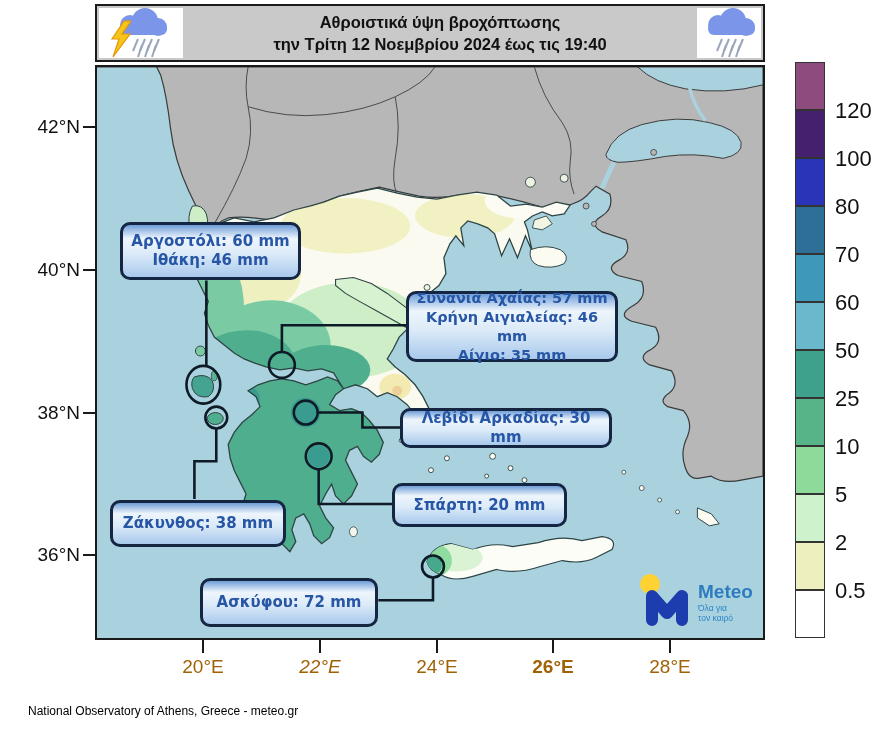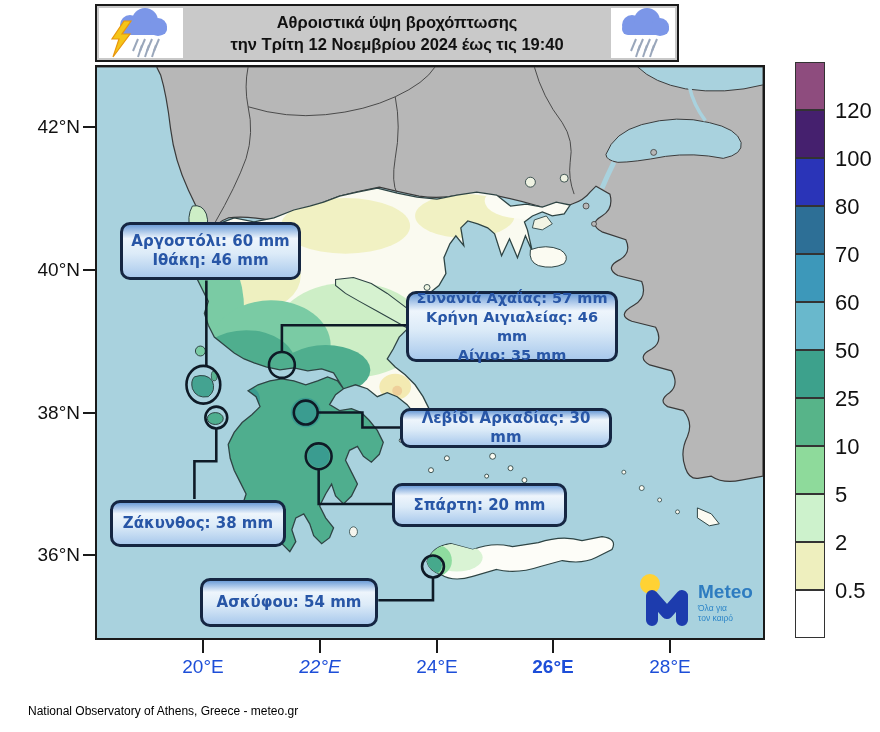--- a/index.html
+++ b/index.html
@@ -1,20 +1,20 @@
 <!DOCTYPE html>
 <html><head>
 <meta charset="utf-8">
 <style>
   html,body{margin:0;padding:0;background:#ffffff;}
   body{width:880px;height:732px;position:relative;font-family:"Liberation Sans",sans-serif;overflow:hidden;}
   .abs{position:absolute;}
 
   
-  .title-bar{left:95px;top:4px;width:584px;height:58px;background:#c9c9c9;border:2px solid #1a1a1a;box-sizing:border-box;}
+  .title-bar{left:95px;top:4px;width:670px;height:58px;background:#c9c9c9;border:2px solid #1a1a1a;box-sizing:border-box;}
   .icon-box{position:absolute;top:2px;bottom:2px;background:#ffffff;display:flex;align-items:center;justify-content:center;}
   .icon-box.left{left:2px;width:84px;}
   .icon-box.right{right:2px;width:64px;}
   .title-text{position:absolute;left:90px;right:70px;top:0;bottom:0;display:flex;flex-direction:column;justify-content:center;text-align:center;font-weight:bold;font-size:16.5px;line-height:22px;color:#111;}
 
   
   .map-frame{left:95px;top:65px;width:670px;height:575px;border:2px solid #1a1a1a;box-sizing:border-box;background:#a9d2de;}
   .map-frame svg{display:block;width:100%;height:100%;}
 
   
@@ -23,21 +23,21 @@
     color:#2856a6;font-family:"DejaVu Sans",sans-serif;font-weight:bold;font-size:15px;line-height:19px;
     display:flex;flex-direction:column;justify-content:center;text-align:center;padding:2px 4px;}
   .callout.small-line{font-size:14.5px;}
 
   
   .legend-cell{position:absolute;left:795px;width:30px;height:48px;border:1px solid #333;box-sizing:border-box;}
   .legend-label{position:absolute;left:835px;width:60px;height:26px;font-size:22px;color:#111;line-height:26px;}
 
   
   .lat-label{position:absolute;left:10px;width:70px;text-align:right;font-size:19px;color:#111;}
-  .lon-label{position:absolute;width:64px;text-align:center;font-size:19px;color:#1d4ed8;top:656px;}
+  .lon-label{position:absolute;width:64px;text-align:center;font-size:19px;color:#a16207;top:656px;}
   .tick{position:absolute;background:#1a1a1a;}
   .tick.h{width:12px;height:2px;left:83px;}
   .tick.v{width:2px;height:13px;top:640px;}
 
   .attribution{position:absolute;left:28px;top:704px;font-size:12px;color:#000;}
 
   .logo{left:636px;top:570px;width:132px;height:58px;}
 </style>
 </head>
 <body>
@@ -228,21 +228,21 @@
 <div class="callout" style="left:400px;top:408px;width:212px;height:40px;">
   <div>Λεβίδι Αρκαδίας: 30 mm</div>
 </div>
 <div class="callout" style="left:392px;top:483px;width:175px;height:44px;">
   <div>Σπάρτη: 20 mm</div>
 </div>
 <div class="callout" style="left:110px;top:500px;width:176px;height:47px;">
   <div>Ζάκυνθος: 38 mm</div>
 </div>
 <div class="callout" style="left:200px;top:578px;width:178px;height:49px;">
-  <div>Ασκύφου: 54 mm</div>
+  <div>Ασκύφου: 72 mm</div>
 </div>
 
 <div>
   <div class="legend-cell" style="top: 62px; background: rgb(142, 76, 126);"></div>
   <div class="legend-cell" style="top: 110px; background: rgb(69, 32, 110);"></div>
   <div class="legend-cell" style="top: 158px; background: rgb(42, 52, 184);"></div>
   <div class="legend-cell" style="top: 206px; background: rgb(45, 111, 150);"></div>
   <div class="legend-cell" style="top: 254px; background: rgb(61, 152, 186);"></div>
   <div class="legend-cell" style="top: 302px; background: rgb(105, 184, 204);"></div>
   <div class="legend-cell" style="top: 350px; background: rgb(61, 161, 140);"></div>

